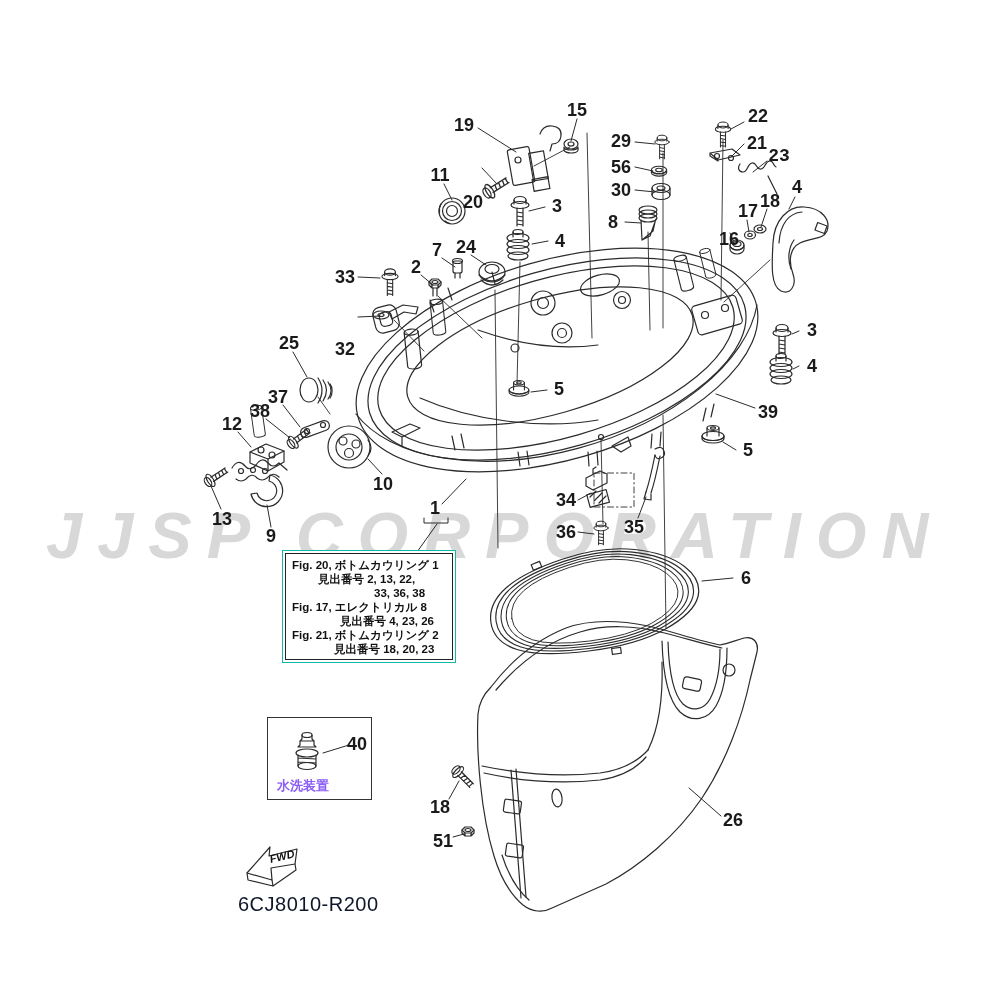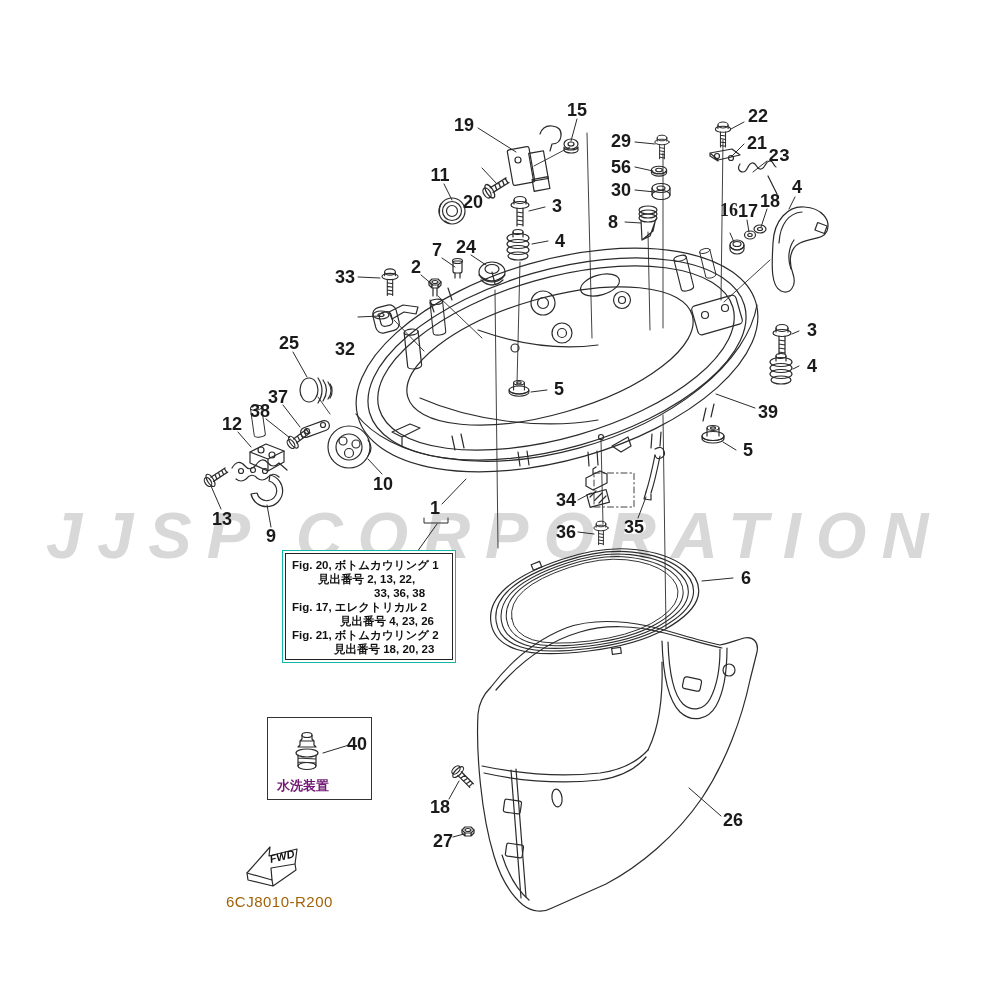--- a/index.html
+++ b/index.html
@@ -5,22 +5,22 @@
   html,body{margin:0;padding:0;background:#fff;width:1000px;height:1000px;overflow:hidden;}
   #stage{position:relative;width:1000px;height:1000px;font-family:"Liberation Sans","DejaVu Sans",sans-serif;}
   #watermark{position:absolute;left:46px;top:498px;font-size:65px;font-weight:bold;font-style:italic;color:#d8d8d8;letter-spacing:15px;white-space:nowrap;z-index:1;}
   svg#art{position:absolute;left:0;top:0;z-index:2;}
   #callouts{position:absolute;left:0;top:0;width:1000px;height:1000px;z-index:3;}
   .callout{position:absolute;transform:translate(-50%,-50%);font-size:18px;font-weight:bold;color:#1a1a1a;}
   #infobox{position:absolute;left:282px;top:550px;width:174px;height:113px;border:1px solid #14b8a6;background:#fff;z-index:3;box-sizing:border-box;padding:2px;}
   #infobox .inner{border:1px solid #222;width:100%;height:100%;box-sizing:border-box;padding-top:4px;}
   #infobox .ln{font-size:11.5px;font-weight:bold;color:#111;line-height:14px;white-space:nowrap;}
   #flushbox{position:absolute;left:267px;top:717px;width:103px;height:81px;border:1px solid #333;background:#fff;z-index:0;}
-  .flushlabel{position:absolute;left:277px;top:777px;font-size:13px;font-weight:bold;color:#701a75;z-index:3;}
-  #dwgcode{position:absolute;left:226px;top:893px;font-size:15px;color:#a16207;z-index:3;letter-spacing:0.5px;}
+  .flushlabel{position:absolute;left:277px;top:777px;font-size:13px;font-weight:bold;color:#8b5cf6;z-index:3;}
+  #dwgcode{position:absolute;left:238px;top:893px;font-size:20px;color:#0f172a;z-index:3;letter-spacing:0.5px;}
 </style>
 </head>
 <body>
 
 <div id="stage">
   <div id="watermark">JJSP CORPORATION</div>
 
   <svg id="art" width="1000" height="1000" viewBox="0 0 1000 1000" fill="none" stroke="#2b2b2b" stroke-width="1.2" stroke-linecap="round" stroke-linejoin="round">
     <defs>
       <g id="boltFlange">
@@ -315,53 +315,53 @@
       <span class="callout" style="left: 746px; top: 578px;">6</span>
       <span class="callout" style="left: 437px; top: 250px;">7</span>
       <span class="callout" style="left: 613px; top: 222px;">8</span>
       <span class="callout" style="left: 271px; top: 536px;">9</span>
       <span class="callout" style="left: 383px; top: 484px;">10</span>
       <span class="callout" style="left: 440px; top: 175px;">11</span>
       <span class="callout" style="left: 232px; top: 424px;">12</span>
       <span class="callout" style="left: 222px; top: 519px;">13</span>
       <span class="callout" style="left: 797px; top: 187px;">4</span>
       <span class="callout" style="left: 577px; top: 110px;">15</span>
-      <span class="callout" style="left: 729px; top: 210px; font-family: Liberation Serif, serif;">16</span>
+      <span class="callout" style="left: 729px; top: 239px;">16</span>
       <span class="callout" style="left: 748px; top: 211px;">17</span>
       <span class="callout" style="left: 770px; top: 201px;">18</span>
       <span class="callout" style="left: 464px; top: 125px;">19</span>
       <span class="callout" style="left: 473px; top: 174px; margin-top: 28px;">20</span>
       <span class="callout" style="left: 757px; top: 143px;">21</span>
       <span class="callout" style="left: 758px; top: 116px;">22</span>
       <span class="callout" style="left: 779px; top: 156px; font-family: Liberation Mono, monospace;">23</span>
       <span class="callout" style="left: 466px; top: 247px;">24</span>
       <span class="callout" style="left: 289px; top: 343px;">25</span>
       <span class="callout" style="left: 733px; top: 820px;">26</span>
-      <span class="callout" style="left: 443px; top: 841px;">27</span>
+      <span class="callout" style="left: 443px; top: 841px;">51</span>
       <span class="callout" style="left: 440px; top: 807px;">18</span>
       <span class="callout" style="left: 621px; top: 141px;">29</span>
       <span class="callout" style="left: 621px; top: 190px;">30</span>
       <span class="callout" style="left: 621px; top: 167px;">56</span>
       <span class="callout" style="left: 345px; top: 317px; margin-top: 32px;">32</span>
       <span class="callout" style="left: 345px; top: 277px;">33</span>
       <span class="callout" style="left: 566px; top: 500px;">34</span>
       <span class="callout" style="left: 634px; top: 527px;">35</span>
       <span class="callout" style="left: 566px; top: 532px;">36</span>
       <span class="callout" style="left: 278px; top: 397px;">37</span>
       <span class="callout" style="left: 260px; top: 411px;">38</span>
       <span class="callout" style="left: 768px; top: 412px;">39</span>
       <span class="callout" style="left: 357px; top: 744px;">40</span>
     </div>
 
   <div id="infobox">
     <div class="inner">
       <div class="ln" style="padding-left:6px">Fig. 20, ボトムカウリング 1</div>
       <div class="ln" style="padding-left:32px">見出番号 2, 13, 22,</div>
       <div class="ln" style="padding-left:88px">33, 36, 38</div>
-      <div class="ln" style="padding-left:6px">Fig. 17, エレクトリカル 2</div>
+      <div class="ln" style="padding-left:6px">Fig. 17, エレクトリカル 8</div>
       <div class="ln" style="padding-left:54px">見出番号 4, 23, 26</div>
       <div class="ln" style="padding-left:6px">Fig. 21, ボトムカウリング 2</div>
       <div class="ln" style="padding-left:48px">見出番号 18, 20, 23</div>
     </div>
   </div>
 
   <div id="flushbox"></div>
   <div class="flushlabel">水洗装置</div>
 
   <div id="dwgcode">6CJ8010-R200</div>

